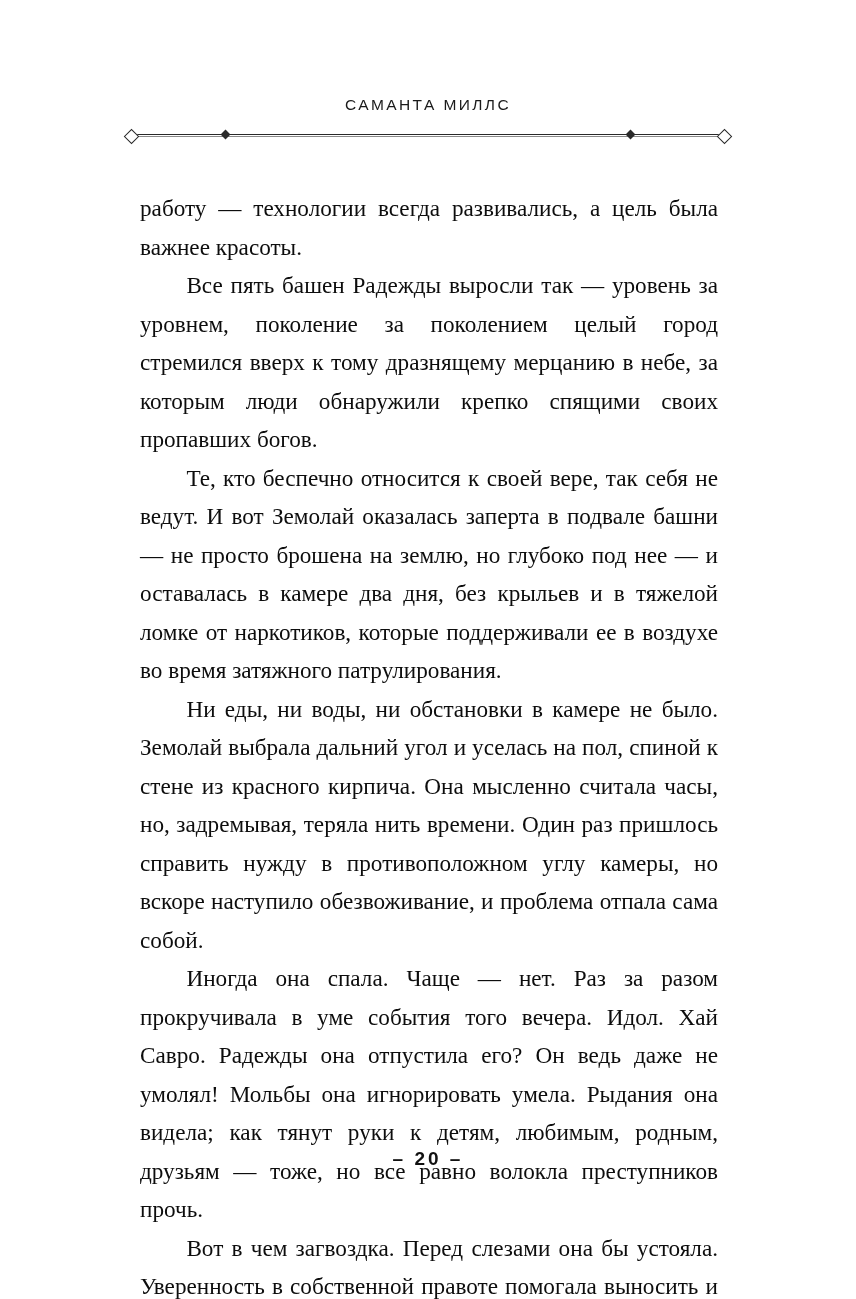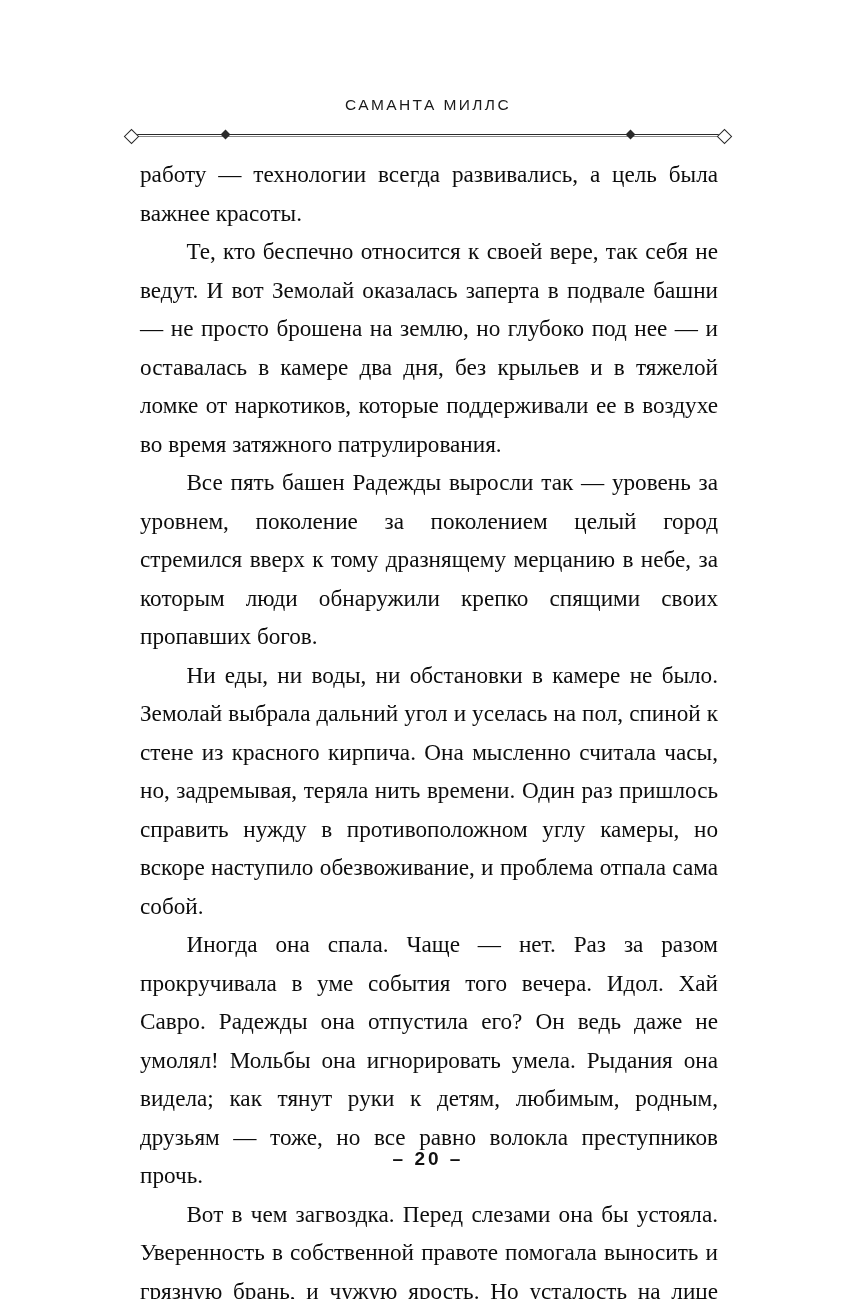--- a/index.html
+++ b/index.html
@@ -86,20 +86,21 @@
     text-justify: inter-word;
     hyphens: manual;
     color: #0d0d0d;
   }
   .body-text p {
     margin: 0;
     text-indent: 2.0em;
   }
   .body-text p.noindent {
     text-indent: 0;
+    margin-top: 34px;
   }
   .folio {
     position: absolute;
     top: 1148px;
     left: 0;
     width: 856px;
     text-align: center;
     font-family: "Liberation Sans", sans-serif;
     font-size: 19px;
     font-weight: 700;
@@ -118,22 +119,22 @@
     <div class="line"></div>
     <div class="line thin"></div>
     <div class="dot left"></div>
     <div class="dot right"></div>
     <div class="cap left"></div>
     <div class="cap right"></div>
   </div>
 
   <div class="body-text">
     <p class="noindent">работу — технологии всегда развивались, а цель была важнее красоты.</p>
+    <p>Все пять башен Радежды выросли так — уровень за уровнем, поколение за поколением целый город стремился вверх к тому дразнящему мерцанию в небе, за которым люди обнаружили крепко спящими своих пропавших богов.</p>
     <p>Те, кто беспечно относится к своей вере, так себя не ведут. И вот Земолай оказалась заперта в подвале башни — не просто брошена на землю, но глубоко под нее — и оставалась в камере два дня, без крыльев и в тяжелой ломке от наркотиков, которые поддерживали ее в воздухе во время затяжного патрулирования.</p>
-    <p>Все пять башен Радежды выросли так — уровень за уровнем, поколение за поколением целый город стремился вверх к тому дразнящему мерцанию в небе, за которым люди обнаружили крепко спящими своих пропавших богов.</p>
     <p>Ни еды, ни воды, ни обстановки в камере не было. Земолай выбрала дальний угол и уселась на пол, спиной к стене из красного кирпича. Она мысленно считала часы, но, задремывая, теряла нить времени. Один раз пришлось справить нужду в противоположном углу камеры, но вскоре наступило обезвоживание, и проблема отпала сама собой.</p>
     <p>Иногда она спала. Чаще — нет. Раз за разом прокручивала в уме события того вечера. Идол. Хай Савро. Радежды она отпустила его? Он ведь даже не умолял! Мольбы она игнорировать умела. Рыдания она видела; как тянут руки к детям, любимым, родным, друзьям — тоже, но все равно волокла преступников прочь.</p>
     <p>Вот в чем загвоздка. Перед слезами она бы устояла. Уверенность в собственной правоте помогала выносить и грязную брань, и чужую ярость. Но усталость на лице старого посудомойщика ее в конце концов надломила.</p>
 
   </div>
 
   <div class="folio">– 20 –</div>
 </div>
 
 </body></html>

